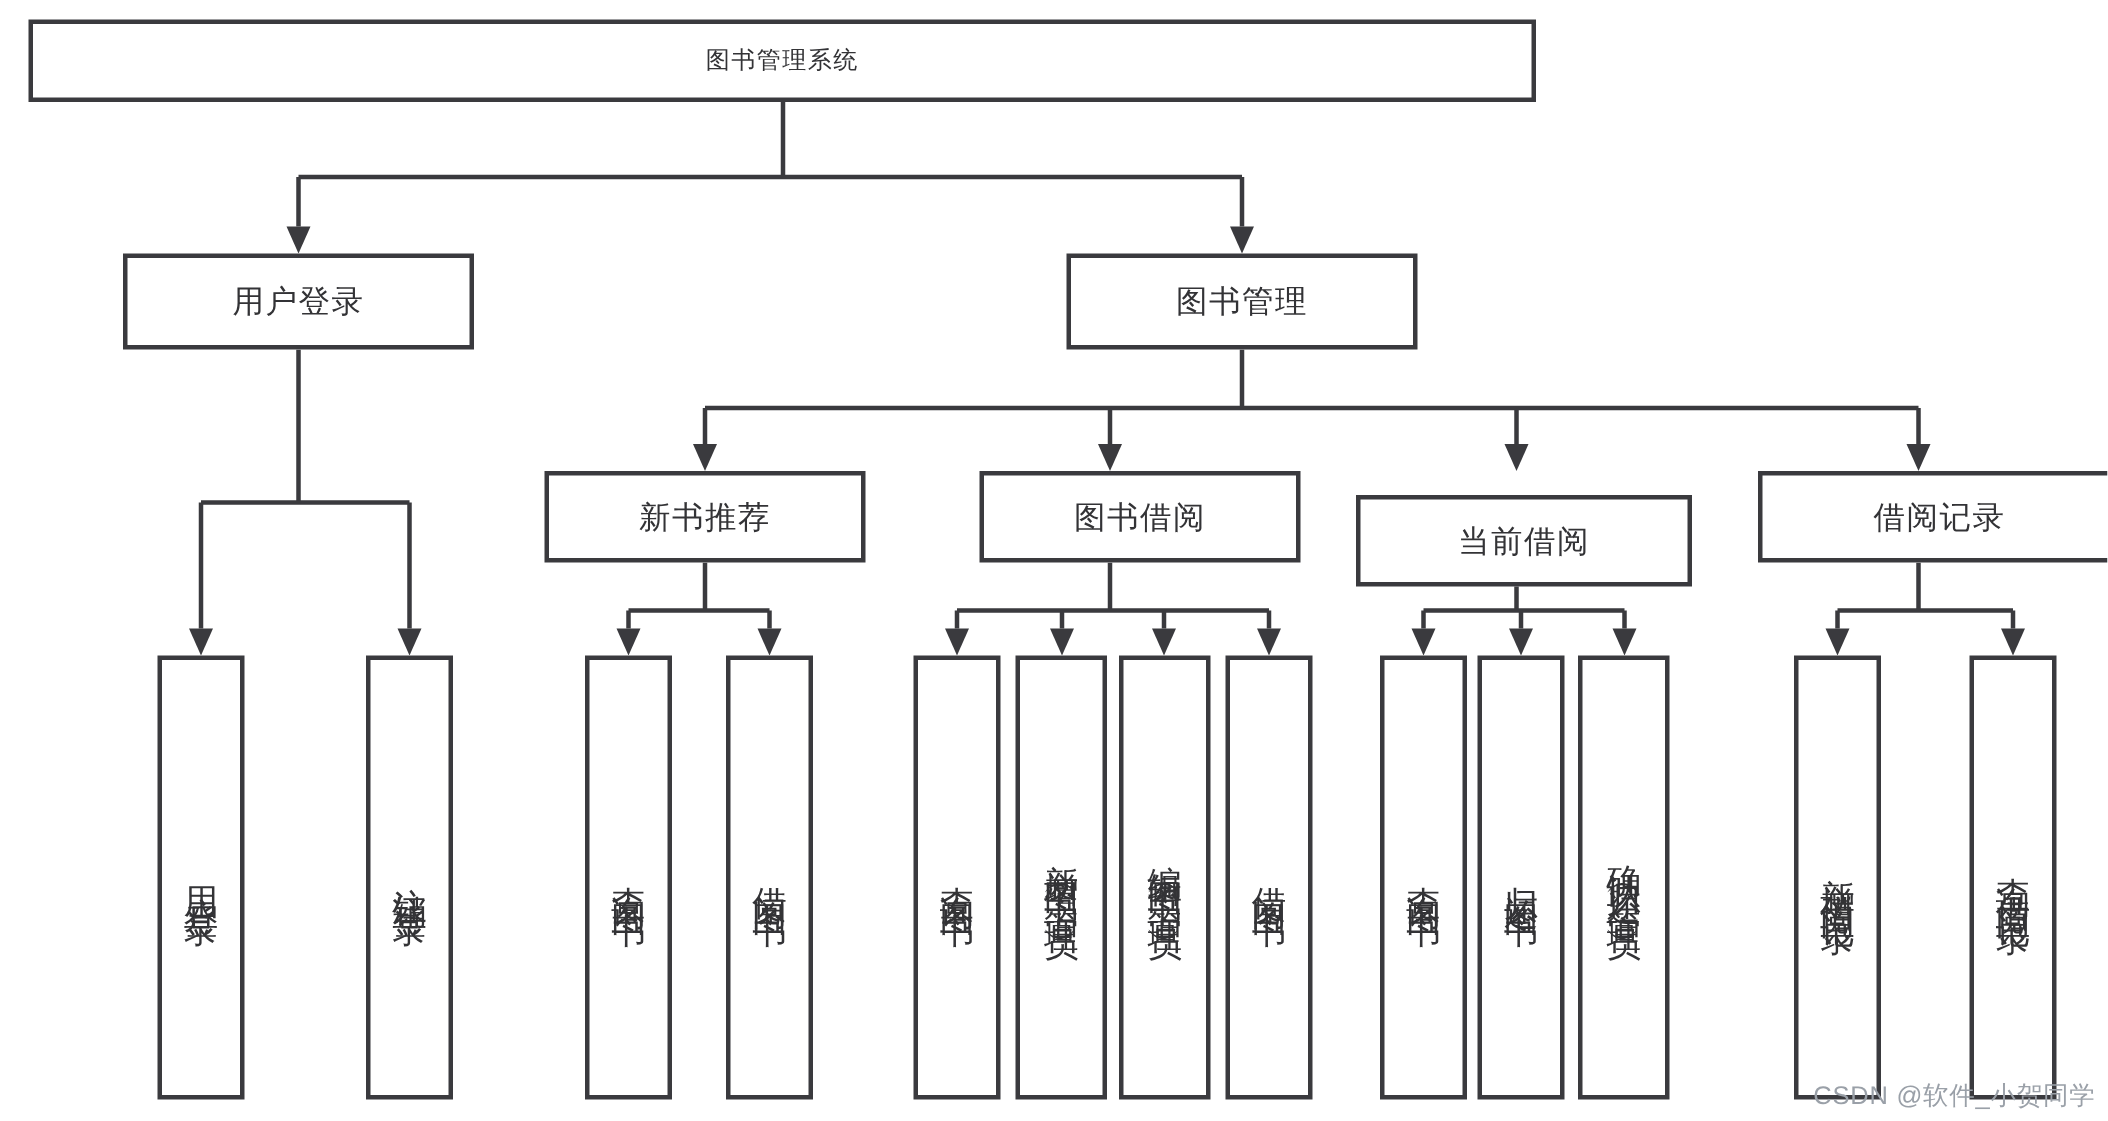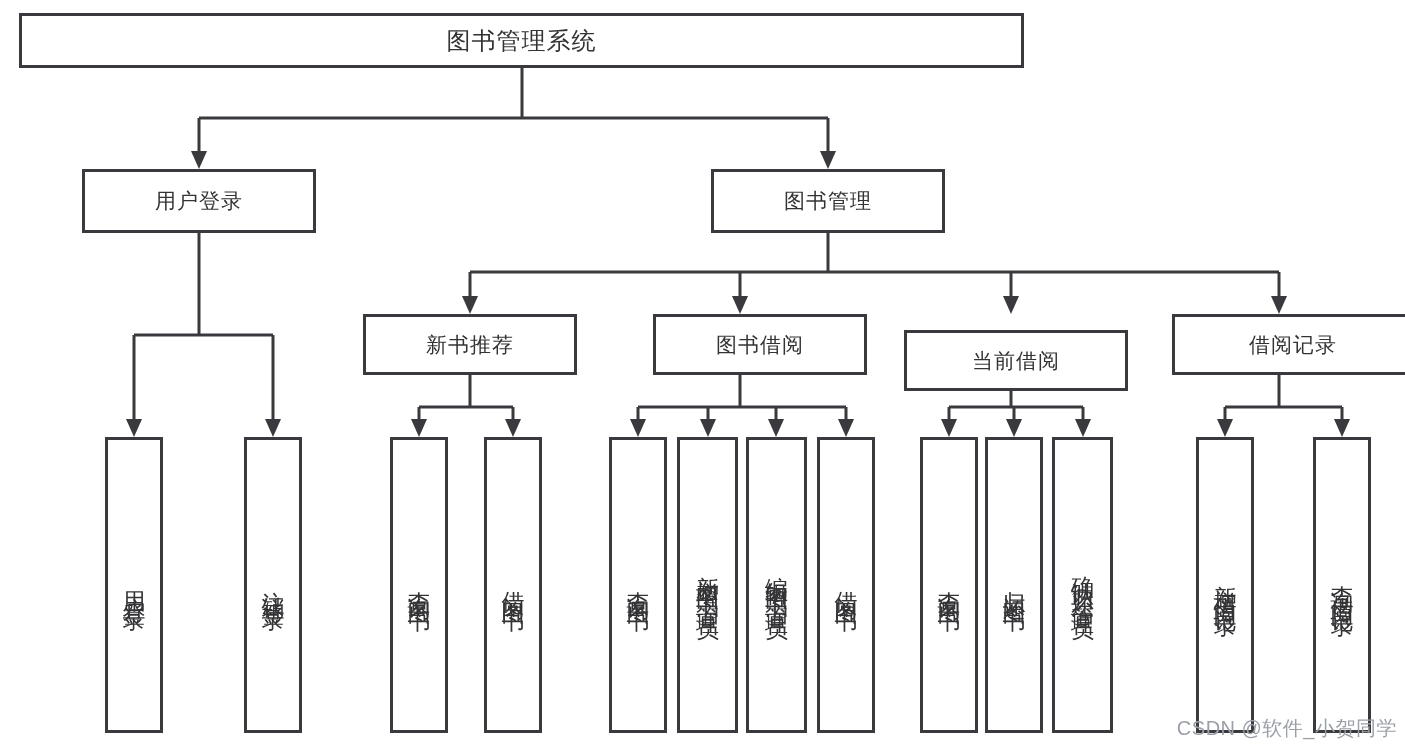--- a/index.html
+++ b/index.html
@@ -16,31 +16,31 @@
   svg.connectors polygon{fill:var(--line,#3a3a3e);stroke:none;}
   .node{
     position:absolute;
     box-sizing:border-box;
     border:3px solid var(--line,#3a3a3e);
     background:#ffffff;
     display:flex;align-items:center;justify-content:center;
     z-index:1;
   }
   .hbox{font-size:21px;letter-spacing:1px;}
-  .root{font-size:24px;}
+  .root{font-size:16px;}
   .vbox{
     writing-mode:vertical-rl;
     text-orientation:mixed;
     font-size:23px;
     letter-spacing:6px;
     line-height:1;
   }
   .watermark{
     position:absolute;right:8px;bottom:5px;
-    font-size:20px;letter-spacing:.5px;
+    font-size:17px;letter-spacing:.5px;
     color:var(--watermark,#9aa0a8);
     z-index:2;white-space:nowrap;
   }
 </style>
 </head>
 <body>
 
 <div class="stage">
 
   <svg class="connectors" width="1405" height="747" viewBox="0 0 1405 747">

